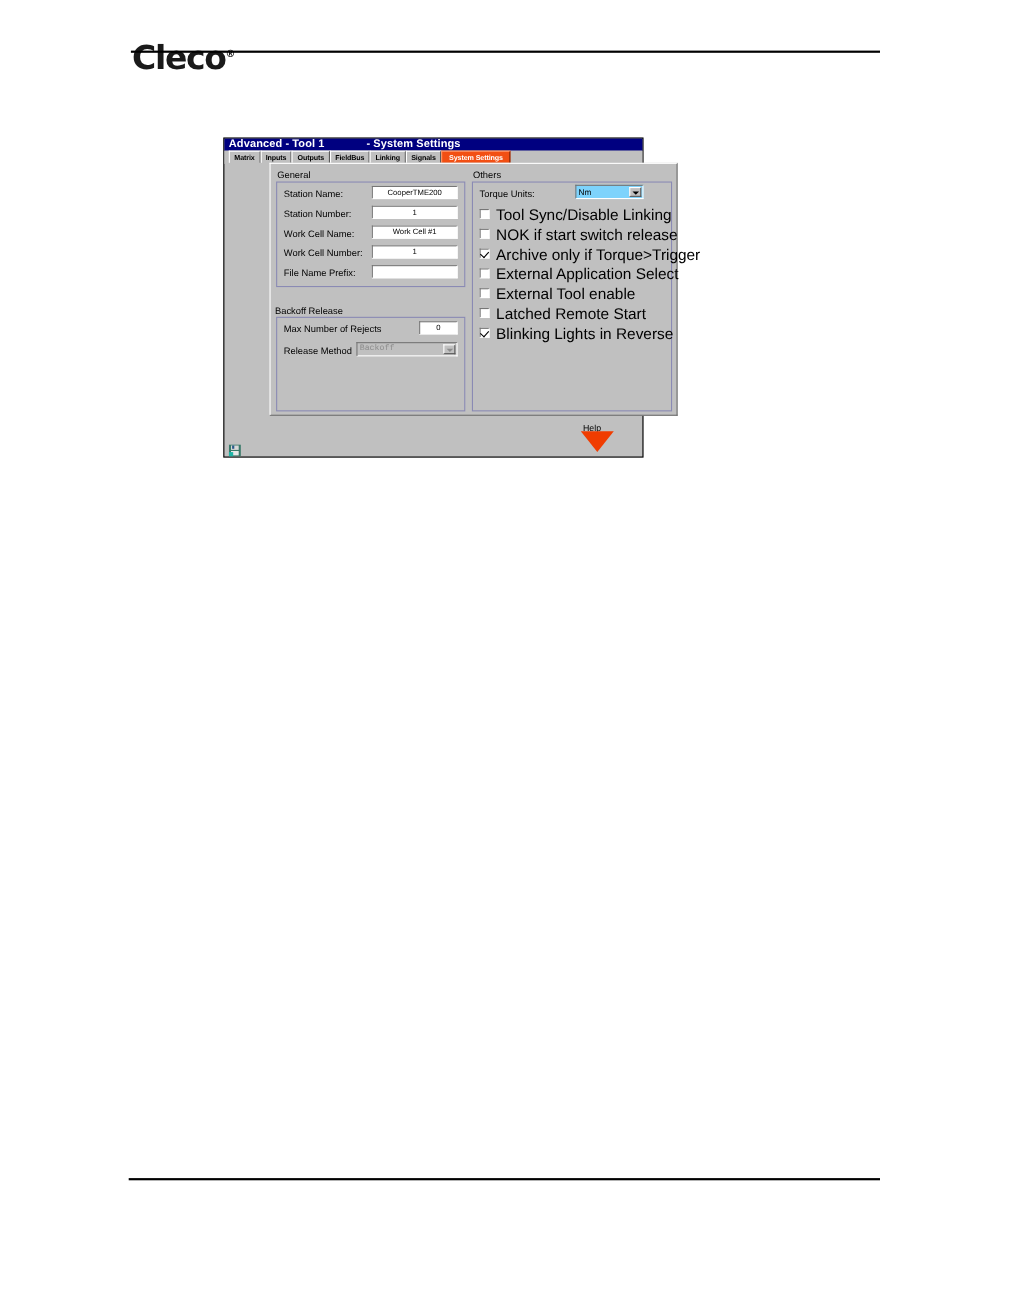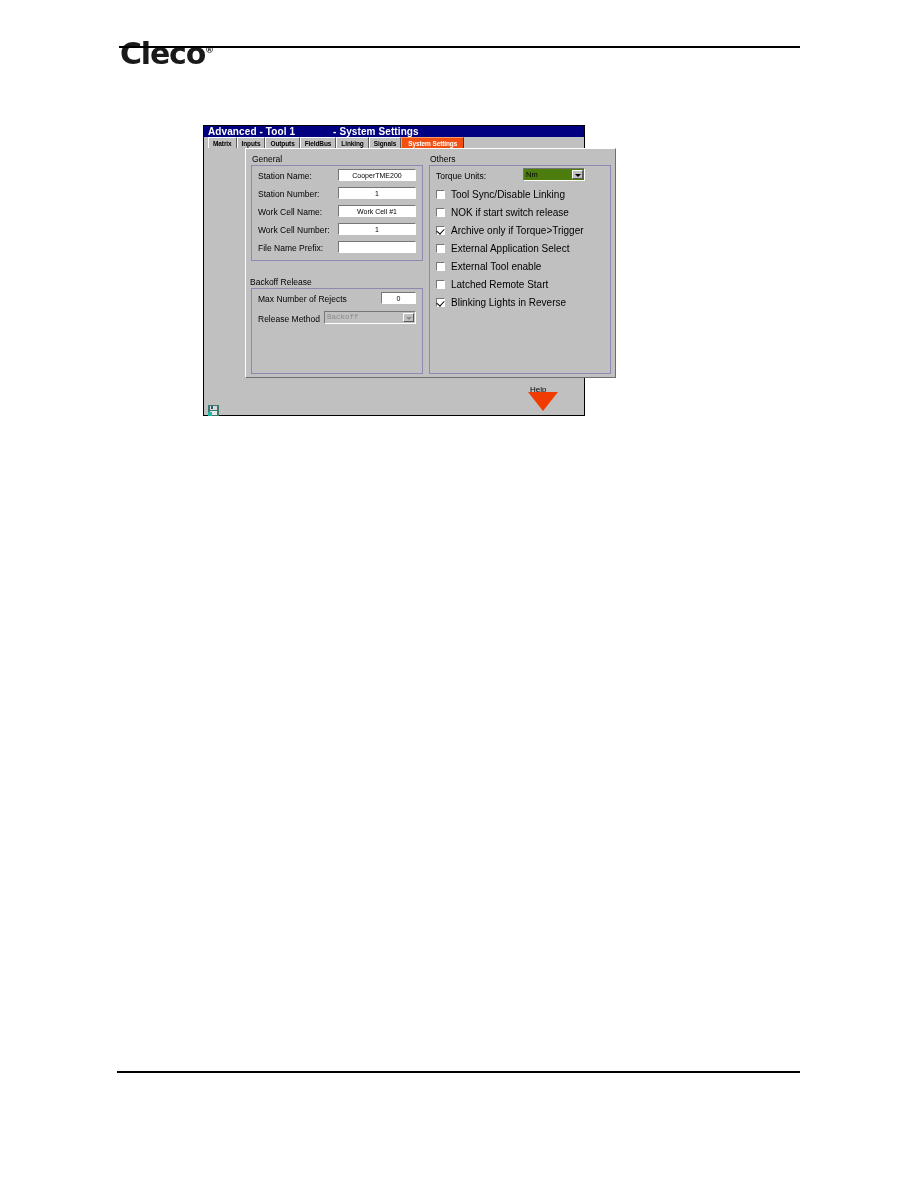--- a/index.html
+++ b/index.html
@@ -162,21 +162,21 @@
     text-align: center;
     line-height: 11px;
     white-space: nowrap;
     overflow: hidden;
     color: #000000;
   }
 
   
   .combo {
     position: absolute;
-    background: #4d7c0f;
+    background: #7dd3fc;
     border-top: 1px solid #767676;
     border-left: 1px solid #767676;
     border-right: 1px solid #ffffff;
     border-bottom: 1px solid #ffffff;
     box-sizing: border-box;
   }
   .combo .cval {
     position: absolute;
     left: 2px;
     top: 0;
@@ -238,21 +238,21 @@
     width: 4px;
     height: 6px;
     border-right: 1.4px solid #000000;
     border-bottom: 1.4px solid #000000;
     transform: rotate(42deg);
   }
   .cbtext {
     position: absolute;
     left: 15px;
     top: 0;
-    font-size: 10px;
+    font-size: 14px;
     line-height: 12px;
     white-space: nowrap;
     color: #000000;
   }
 
   
   .help-label {
     position: absolute;
     left: 530px;
     top: 385px;

